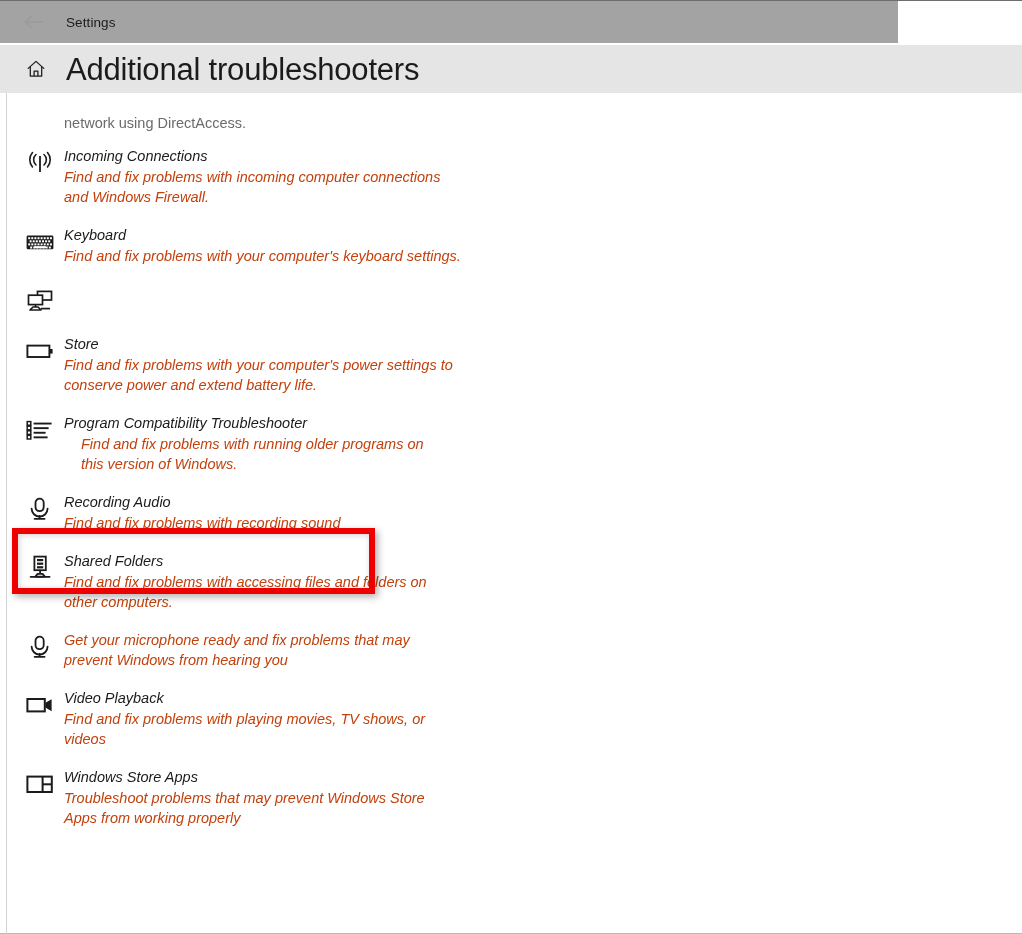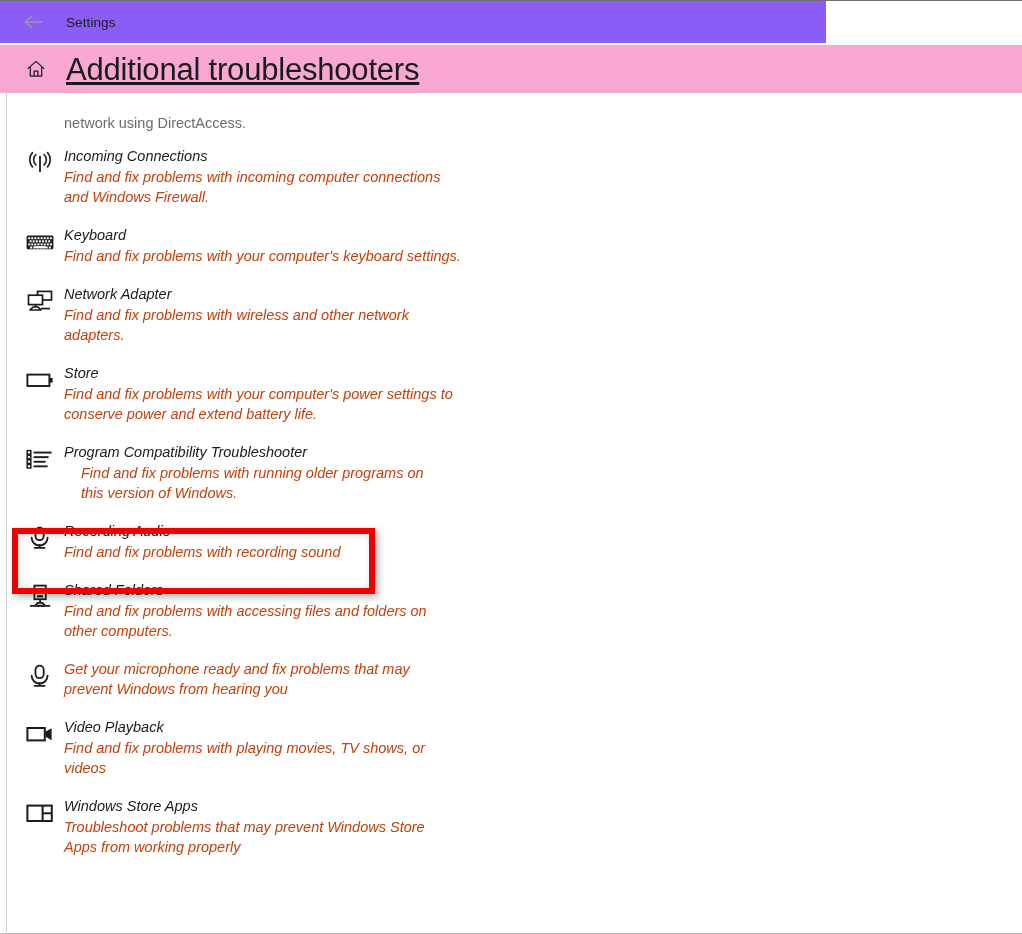--- a/index.html
+++ b/index.html
@@ -35,23 +35,23 @@
     top: 86px;
     width: 1px;
     height: 848px;
     background: #d2d2d2;
   }
 
   
   .titlebar {
     position: absolute;
     left: 0; top: 0;
-    width: 826px;
+    width: 898px;
     height: 42px;
-    background: #8b5cf6;
+    background: #a3a3a3;
     display: flex;
     align-items: center;
     text-align: right;
   }
   .back-btn {
     width: 40px;
     height: 32px;
     margin-left: 14px;
     display: flex;
     align-items: center;
@@ -66,25 +66,24 @@
     letter-spacing: 0.1px;
   }
 
   
   .page-header {
     position: absolute;
     left: 0;
     top: 44px;
     width: 1022px;
     height: 48px;
-    background: #f9a8d4;
+    background: #e5e5e5;
     display: flex;
     align-items: center;
     z-index: 6;
-    text-decoration: underline;
   }
   .home-icon {
     margin-left: 24px;
     width: 24px;
     height: 24px;
     display: flex;
     align-items: center;
     justify-content: center;
     cursor: pointer;
   }
@@ -289,24 +288,20 @@
         <div class="ts-item">
           <div class="ts-icon">
             <svg width="30" height="26" viewBox="0 0 30 26">
               <rect x="12.5" y="3.4" width="14" height="8.6" fill="none" stroke="#1b1b1b" stroke-width="1.7"></rect>
               <rect x="3.5" y="7.2" width="14" height="9.4" fill="#fff" stroke="#1b1b1b" stroke-width="1.7"></rect>
               <line x1="10.5" y1="16.6" x2="10.5" y2="19" stroke="#1b1b1b" stroke-width="1.7"></line>
               <path d="M5 22 L8 19 L13 19 L16 22 Z" fill="none" stroke="#1b1b1b" stroke-width="1.7" stroke-linejoin="round"></path>
               <line x1="16" y1="20.6" x2="25" y2="20.6" stroke="#1b1b1b" stroke-width="1.7"></line>
             </svg>
           </div>
-          <div class="ts-text">
-            <div class="ts-name">Network Adapter</div>
-            <div class="ts-desc">Find and fix problems with wireless and other network adapters.</div>
-          </div>
         </div>
         <div class="ts-item">
           <div class="ts-icon">
             <svg width="30" height="26" viewBox="0 0 30 26">
               <rect x="2.4" y="7.6" width="22" height="11.4" fill="none" stroke="#1b1b1b" stroke-width="1.9"></rect>
               <rect x="24.6" y="11" width="3" height="4.6" fill="#1b1b1b"></rect>
             </svg>
           </div>
           <div class="ts-text">
             <div class="ts-name">Store</div>

